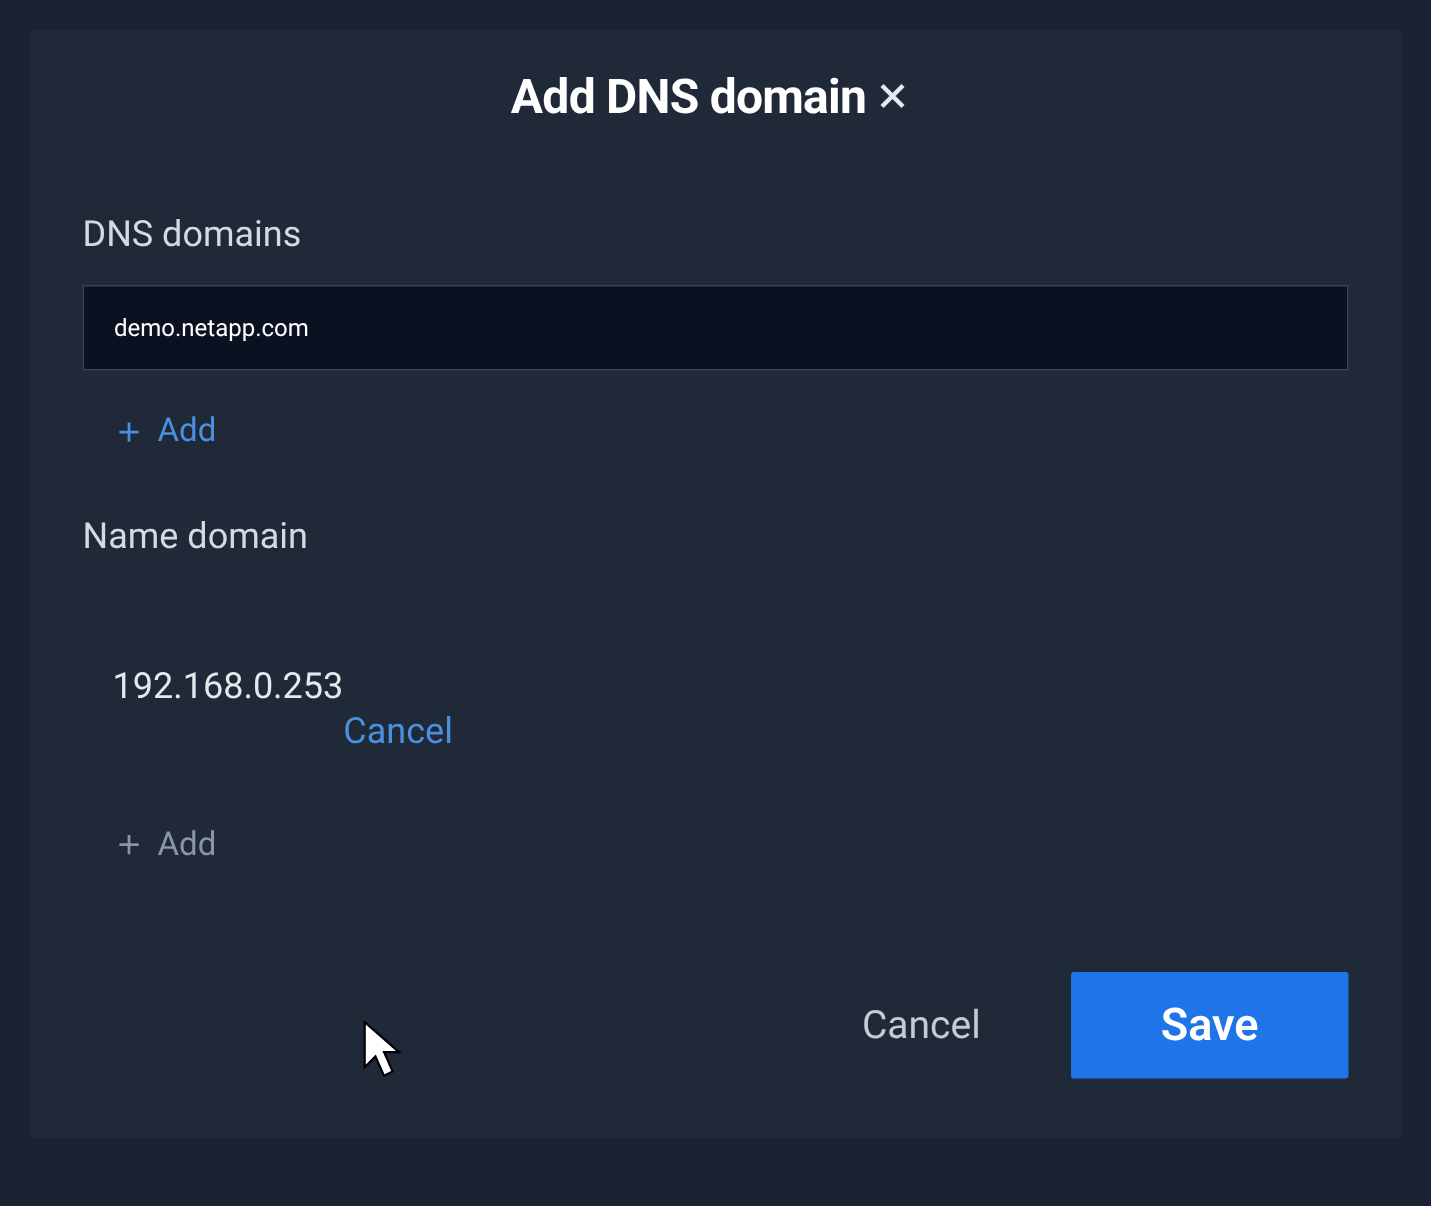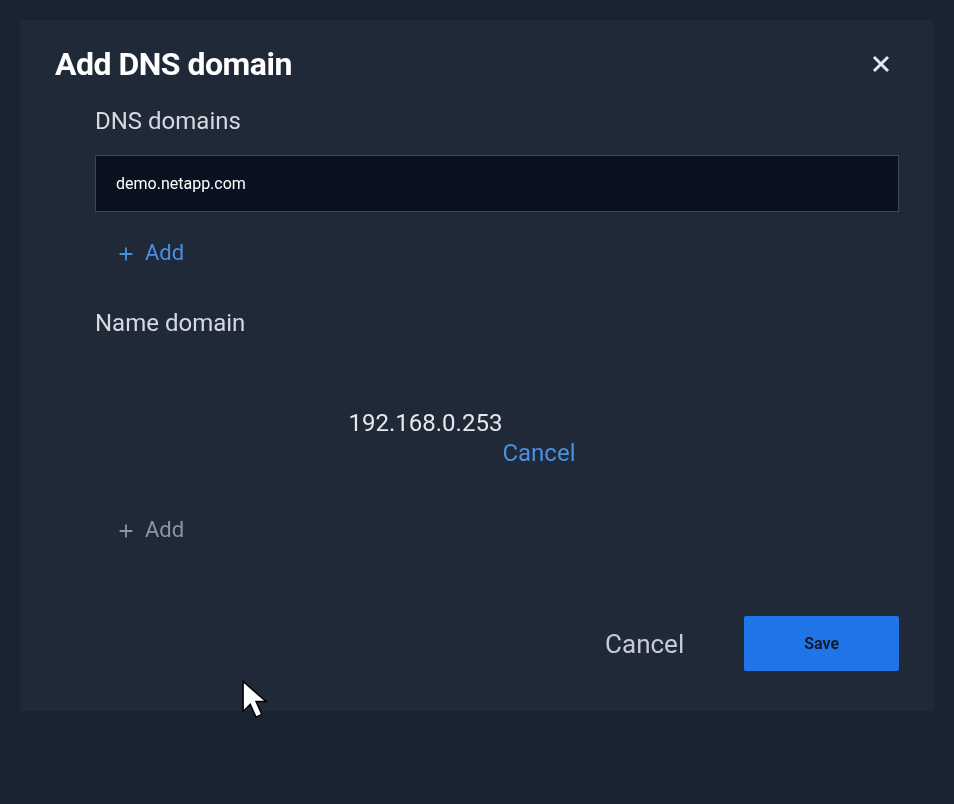--- a/index.html
+++ b/index.html
@@ -20,23 +20,23 @@
       position: absolute;
       top: 20px;
       left: 20px;
       right: 20px;
       background: #1f2937;
       padding: 25px 35px 40px 35px;
       border-radius: 2px;
     }
     .dialog-header {
       display: flex;
-      justify-content: space-between;
-      align-items: center;
-      margin-bottom: 24px;
+      justify-content: center;
+      align-items: center;
+      margin-bottom: 59px;
     }
     .dialog-title {
       font-size: 32px;
       font-weight: 700;
       color: #ffffff;
       letter-spacing: -0.5px;
     }
     .close-btn {
       background: none;
       border: none;
@@ -63,21 +63,21 @@
       background: #0a1120;
       border: 1px solid #3a4556;
       color: #ffffff;
       font-size: 16px;
       padding: 18px 20px;
       font-family: inherit;
       outline: none;
     }
     .add-link {
       display: inline-flex;
-      align-items: flex-end;
+      align-items: center;
       gap: 8px;
       color: #4a8fe0;
       font-size: 22px;
       margin-top: 28px;
       margin-left: 20px;
       cursor: pointer;
       background: none;
       border: none;
       font-family: inherit;
     }
@@ -91,25 +91,24 @@
       stroke-width: 2;
     }
     .add-link:not(.disabled) svg {
       stroke: #4a8fe0;
     }
     .add-link.disabled svg {
       stroke: #8a95a5;
     }
     .section {
       margin-bottom: 40px;
-      margin-left: 40px;
     }
     .ns-row {
       display: flex;
-      justify-content: center;
+      justify-content: flex-start;
       align-items: center;
       padding: 22px 0 22px 20px;
     }
     .ns-value {
       font-size: 24px;
       color: #e5e8ed;
     }
     .ns-cancel {
       color: #4a8fe0;
       font-size: 24px;
@@ -132,22 +131,22 @@
       border: none;
       color: #c5cbd5;
       font-size: 26px;
       cursor: pointer;
       font-family: inherit;
       margin-right: 10px;
     }
     .save-btn {
       background: #1f75e8;
       border: none;
-      color: #0f172a;
-      font-size: 16px;
+      color: #ffffff;
+      font-size: 30px;
       font-weight: 600;
       padding: 18px 60px;
       cursor: pointer;
       font-family: inherit;
       border-radius: 2px;
     }
     .cursor {
       position: absolute;
       left: 240px;
       top: 680px;

